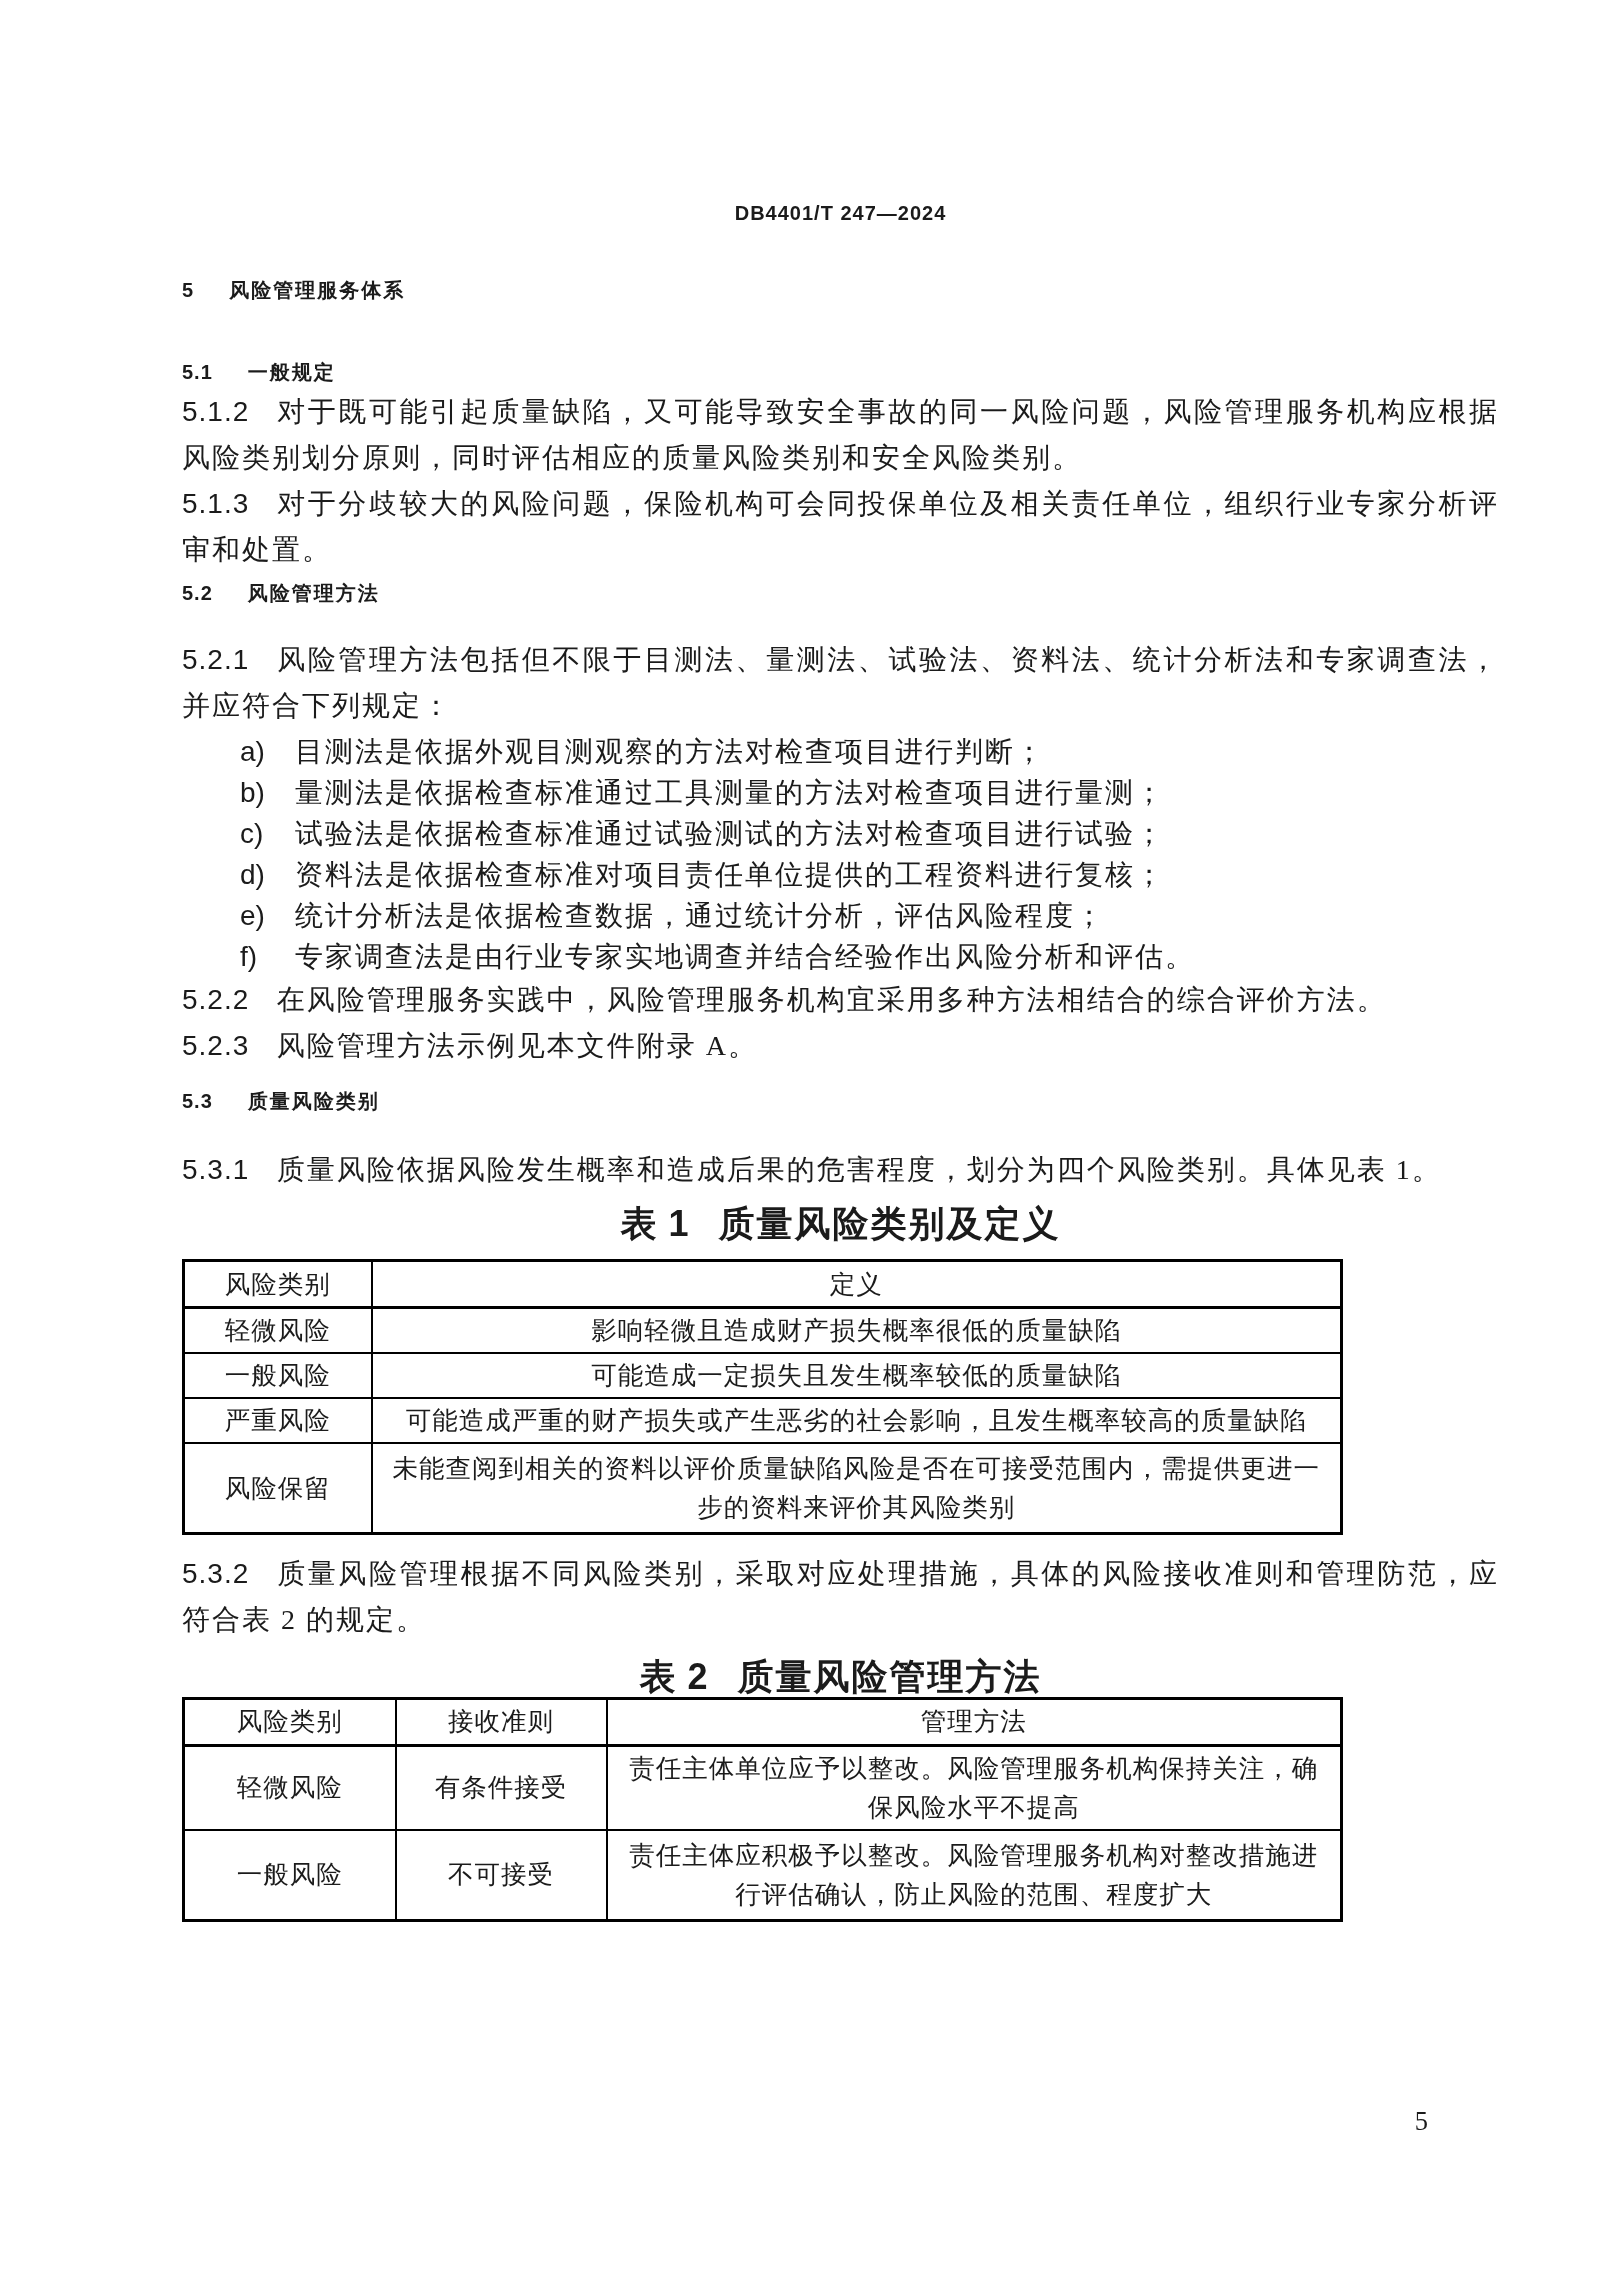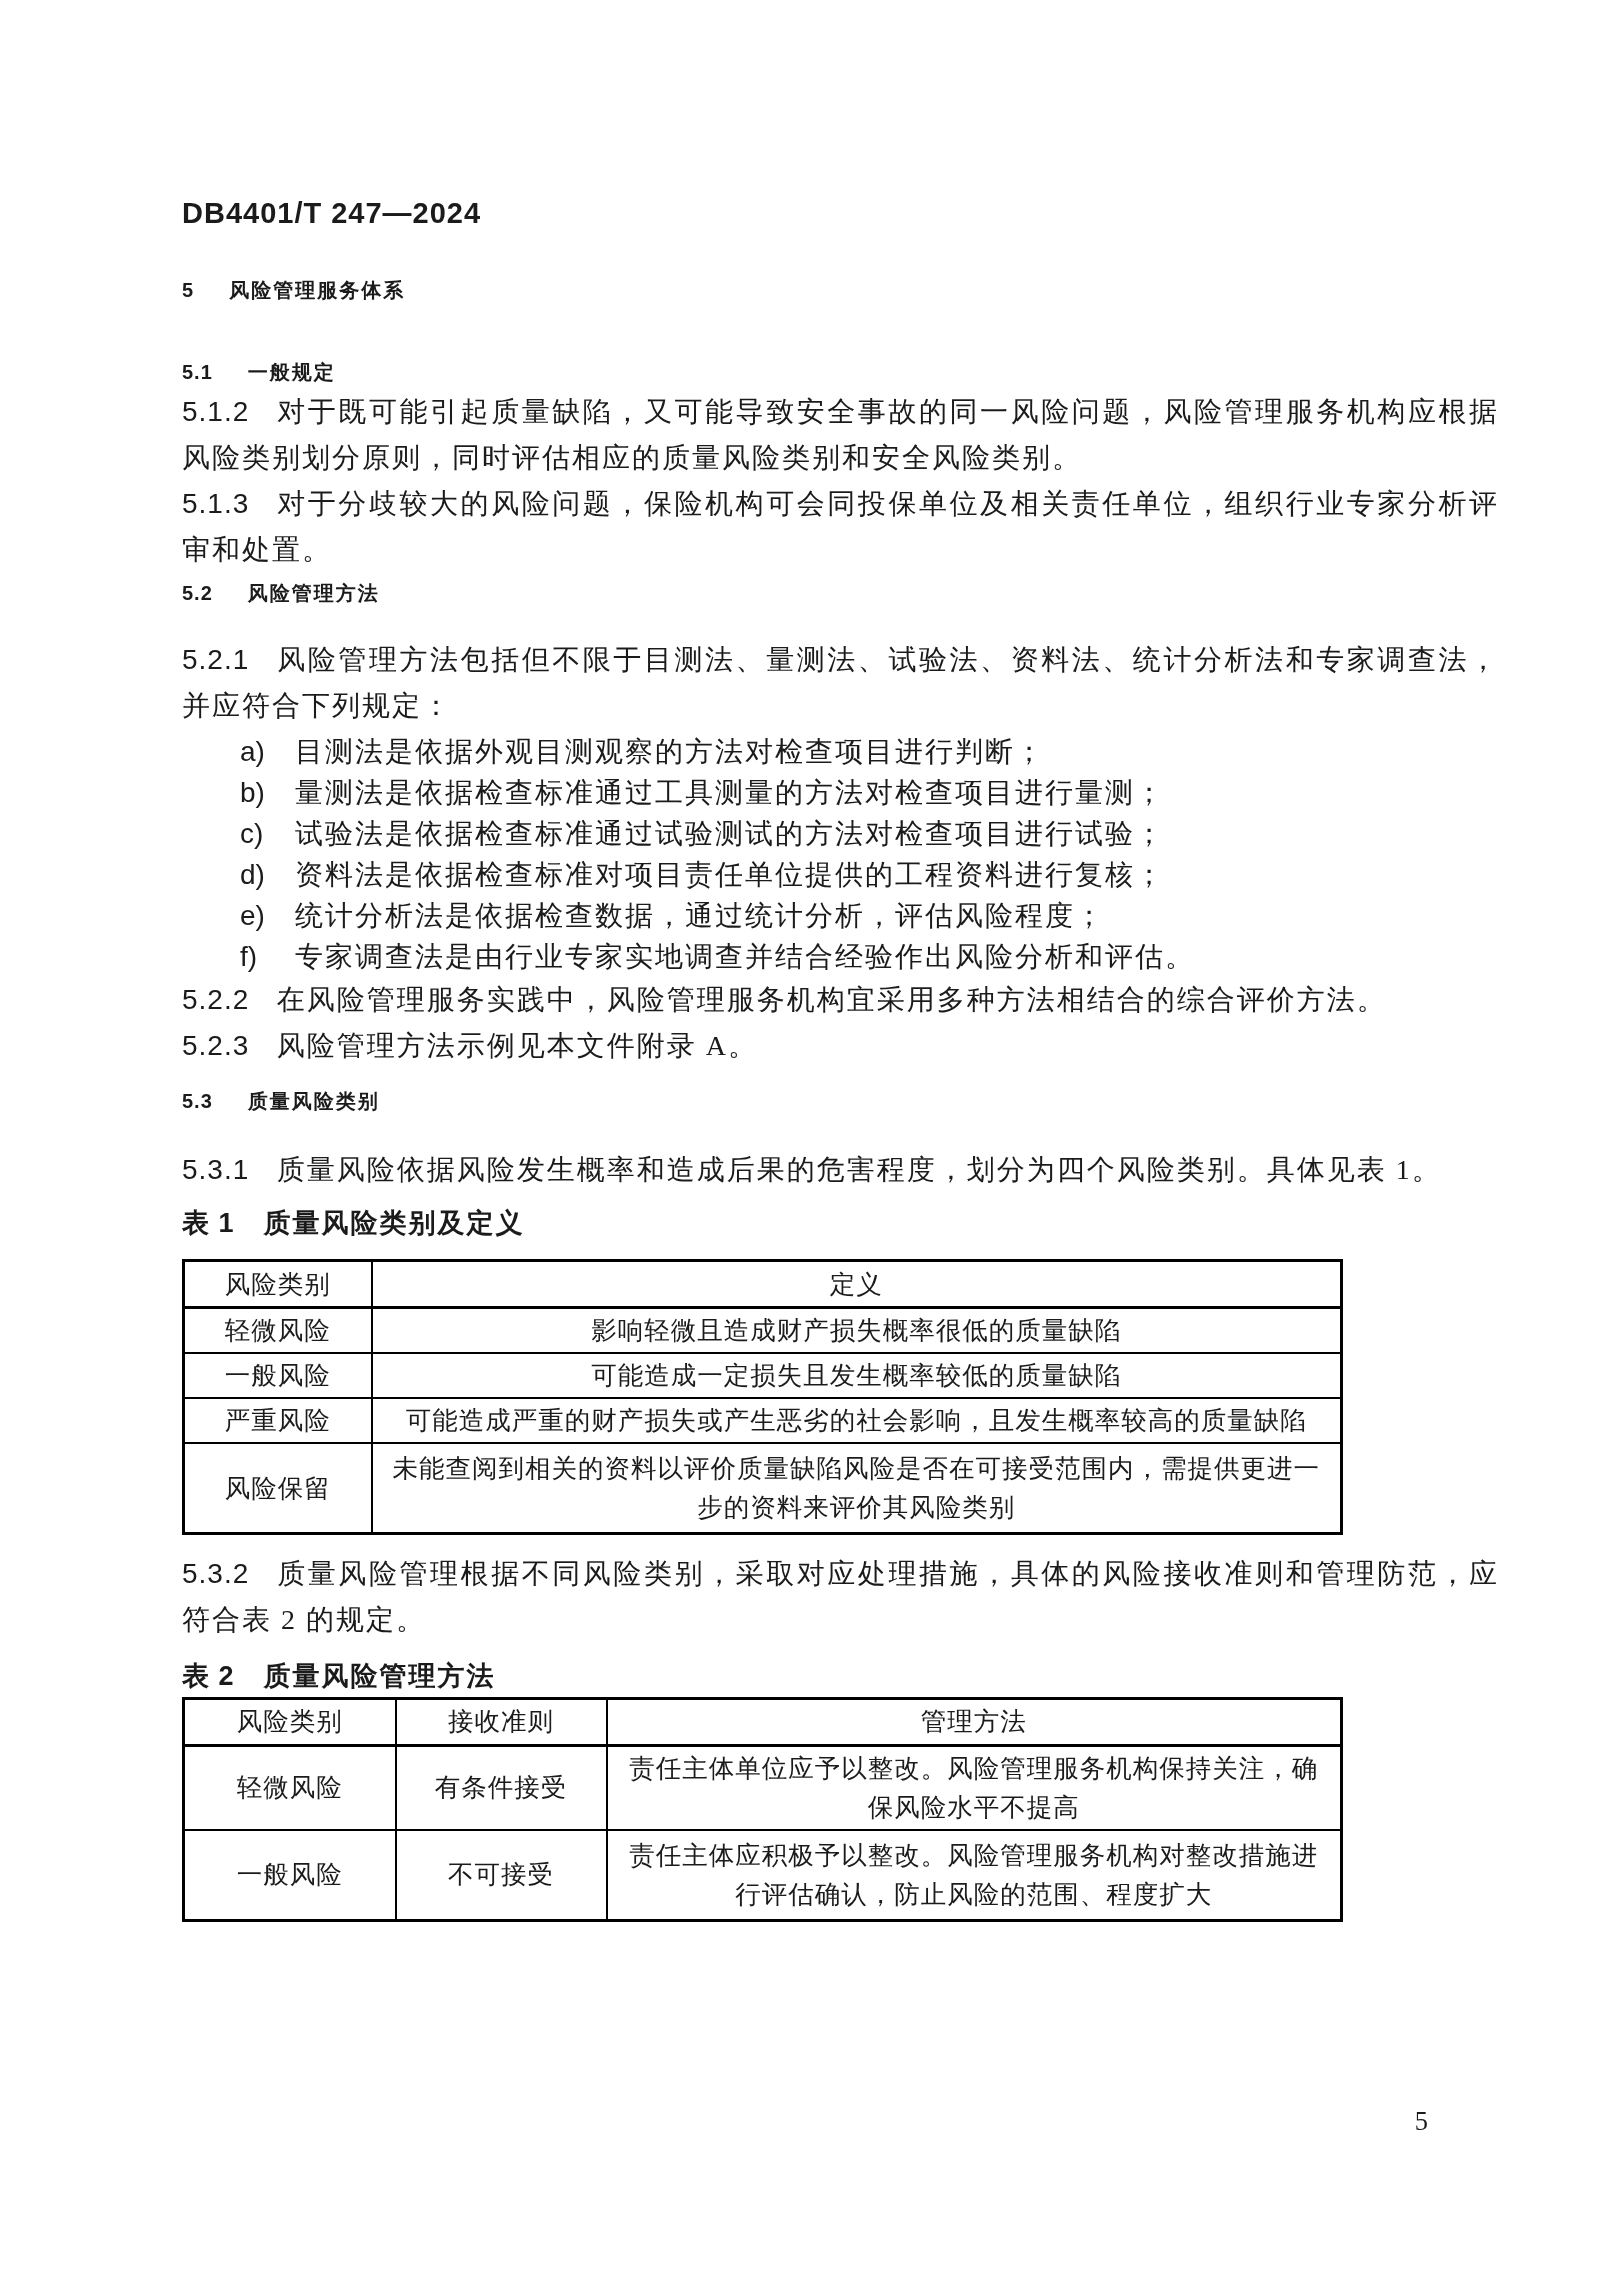--- a/index.html
+++ b/index.html
@@ -11,22 +11,22 @@
     color:#1b1b1b;
     box-sizing:border-box;
     padding:0 121px 0 182px;
     overflow:hidden;
     font-family:"Liberation Serif","DejaVu Serif",serif;
   }
   
   .doc-header{
     margin-top:198px;
     line-height:31px;
-    font-size:29px;
-    text-align:left;
+    font-size:20px;
+    text-align:center;
     font-family:"Liberation Sans","DejaVu Sans",sans-serif;
     font-weight:bold;
     letter-spacing:1px;
   }
   
   .h-main,.h-sub{
     font-family:"Liberation Sans","DejaVu Sans",sans-serif;
     font-weight:bold;
     font-size:20px;
     line-height:33px;
@@ -69,23 +69,24 @@
   }
   .li-label{
     display:inline-block;
     width:55px;
     letter-spacing:0;
     font-family:"Liberation Sans","DejaVu Sans",sans-serif;
   }
   
   .tbl-caption{
     margin-top:13.7px;
+    text-align:center;
     font-family:"Liberation Sans","DejaVu Sans",sans-serif;
     font-weight:bold;
-    font-size:27px;
+    font-size:36px;
     line-height:33px;
     letter-spacing:2px;
   }
   .tbl-caption.cap2{margin-top:17px;}
   .cap-label{display:inline-block;margin-right:29px;letter-spacing:1px;}
   
   table.std{
     border-collapse:collapse;
     table-layout:fixed;
     width:1161px;

